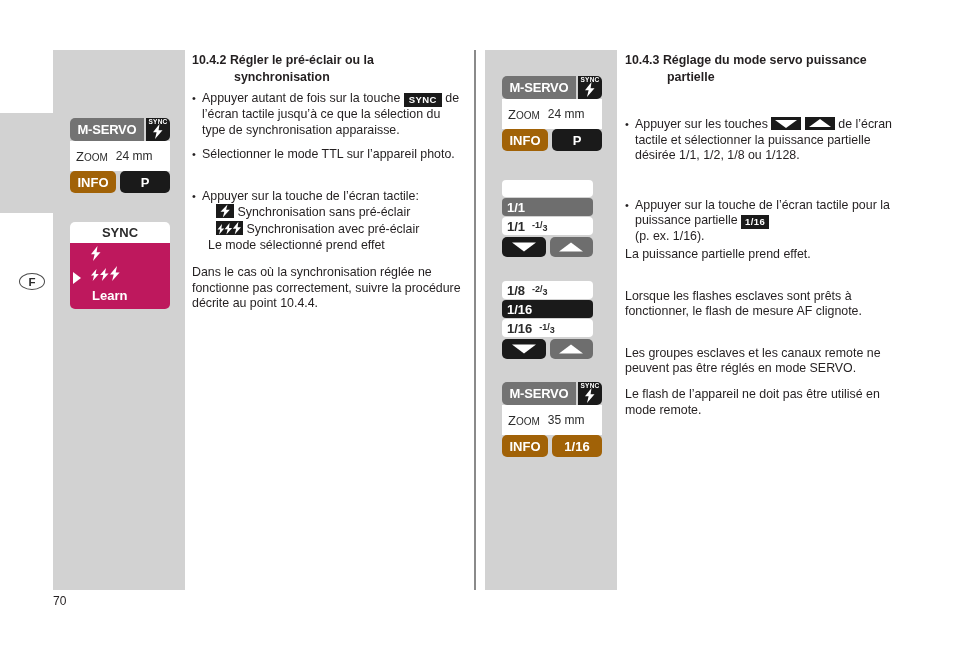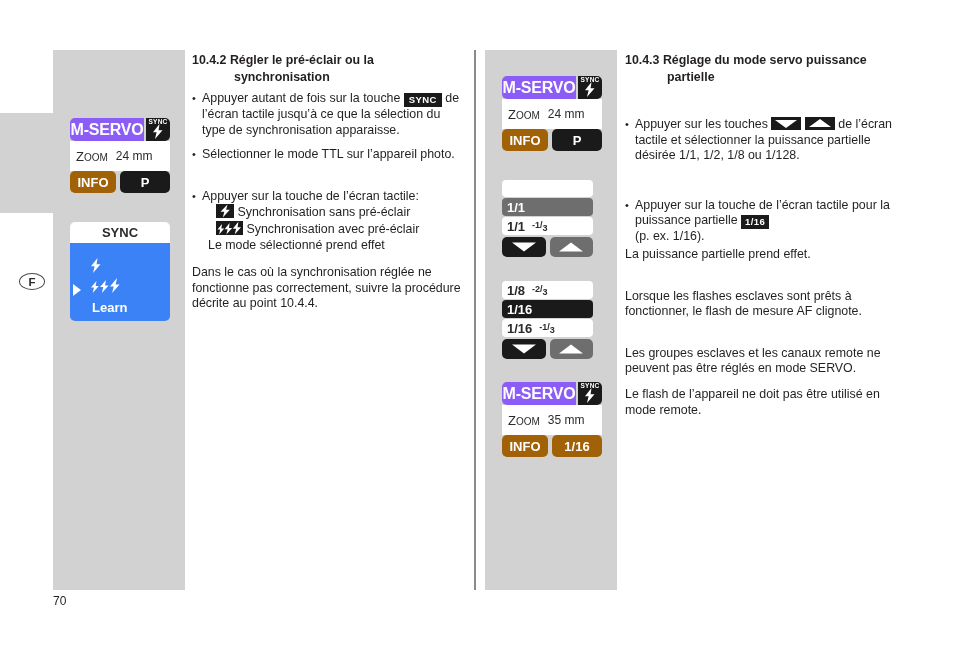--- a/index.html
+++ b/index.html
@@ -148,23 +148,23 @@
 
   
   .bar-mode {
     display: flex;
     gap: 2px;
     height: 23px;
   }
   .bar-mode .mode-label {
     flex: 1;
     border-radius: 5px 0 0 5px;
-    background: #8b5cf6;
+    background: #737373;
     color: #fff;
-    font-size: 16px;
+    font-size: 13px;
     font-weight: bold;
     display: flex;
     align-items: center;
     justify-content: center;
     letter-spacing: -0.2px;
   }
   .bar-mode .sync-flash {
     width: 24px;
     border-radius: 0 5px 5px 0;
     background: #1a1a1a;
@@ -220,23 +220,23 @@
     background: #ffffff;
     color: #2b2b2b;
     font-size: 13px;
     font-weight: bold;
     display: flex;
     align-items: center;
     justify-content: center;
     border-radius: 5px 5px 0 0;
   }
   .menu .menu-body {
-    background: #3b82f6;
+    background: #be185d;
     border-radius: 0 0 5px 5px;
-    padding: 14px 0 4px 0;
+    padding: 2px 0 4px 0;
   }
   .menu .mrow {
     height: 20px;
     display: flex;
     align-items: center;
     padding-left: 6px;
     position: relative;
     color: #ffffff;
   }
   .menu .mrow .caret { position: absolute; left: 2px; top: 5px; }

